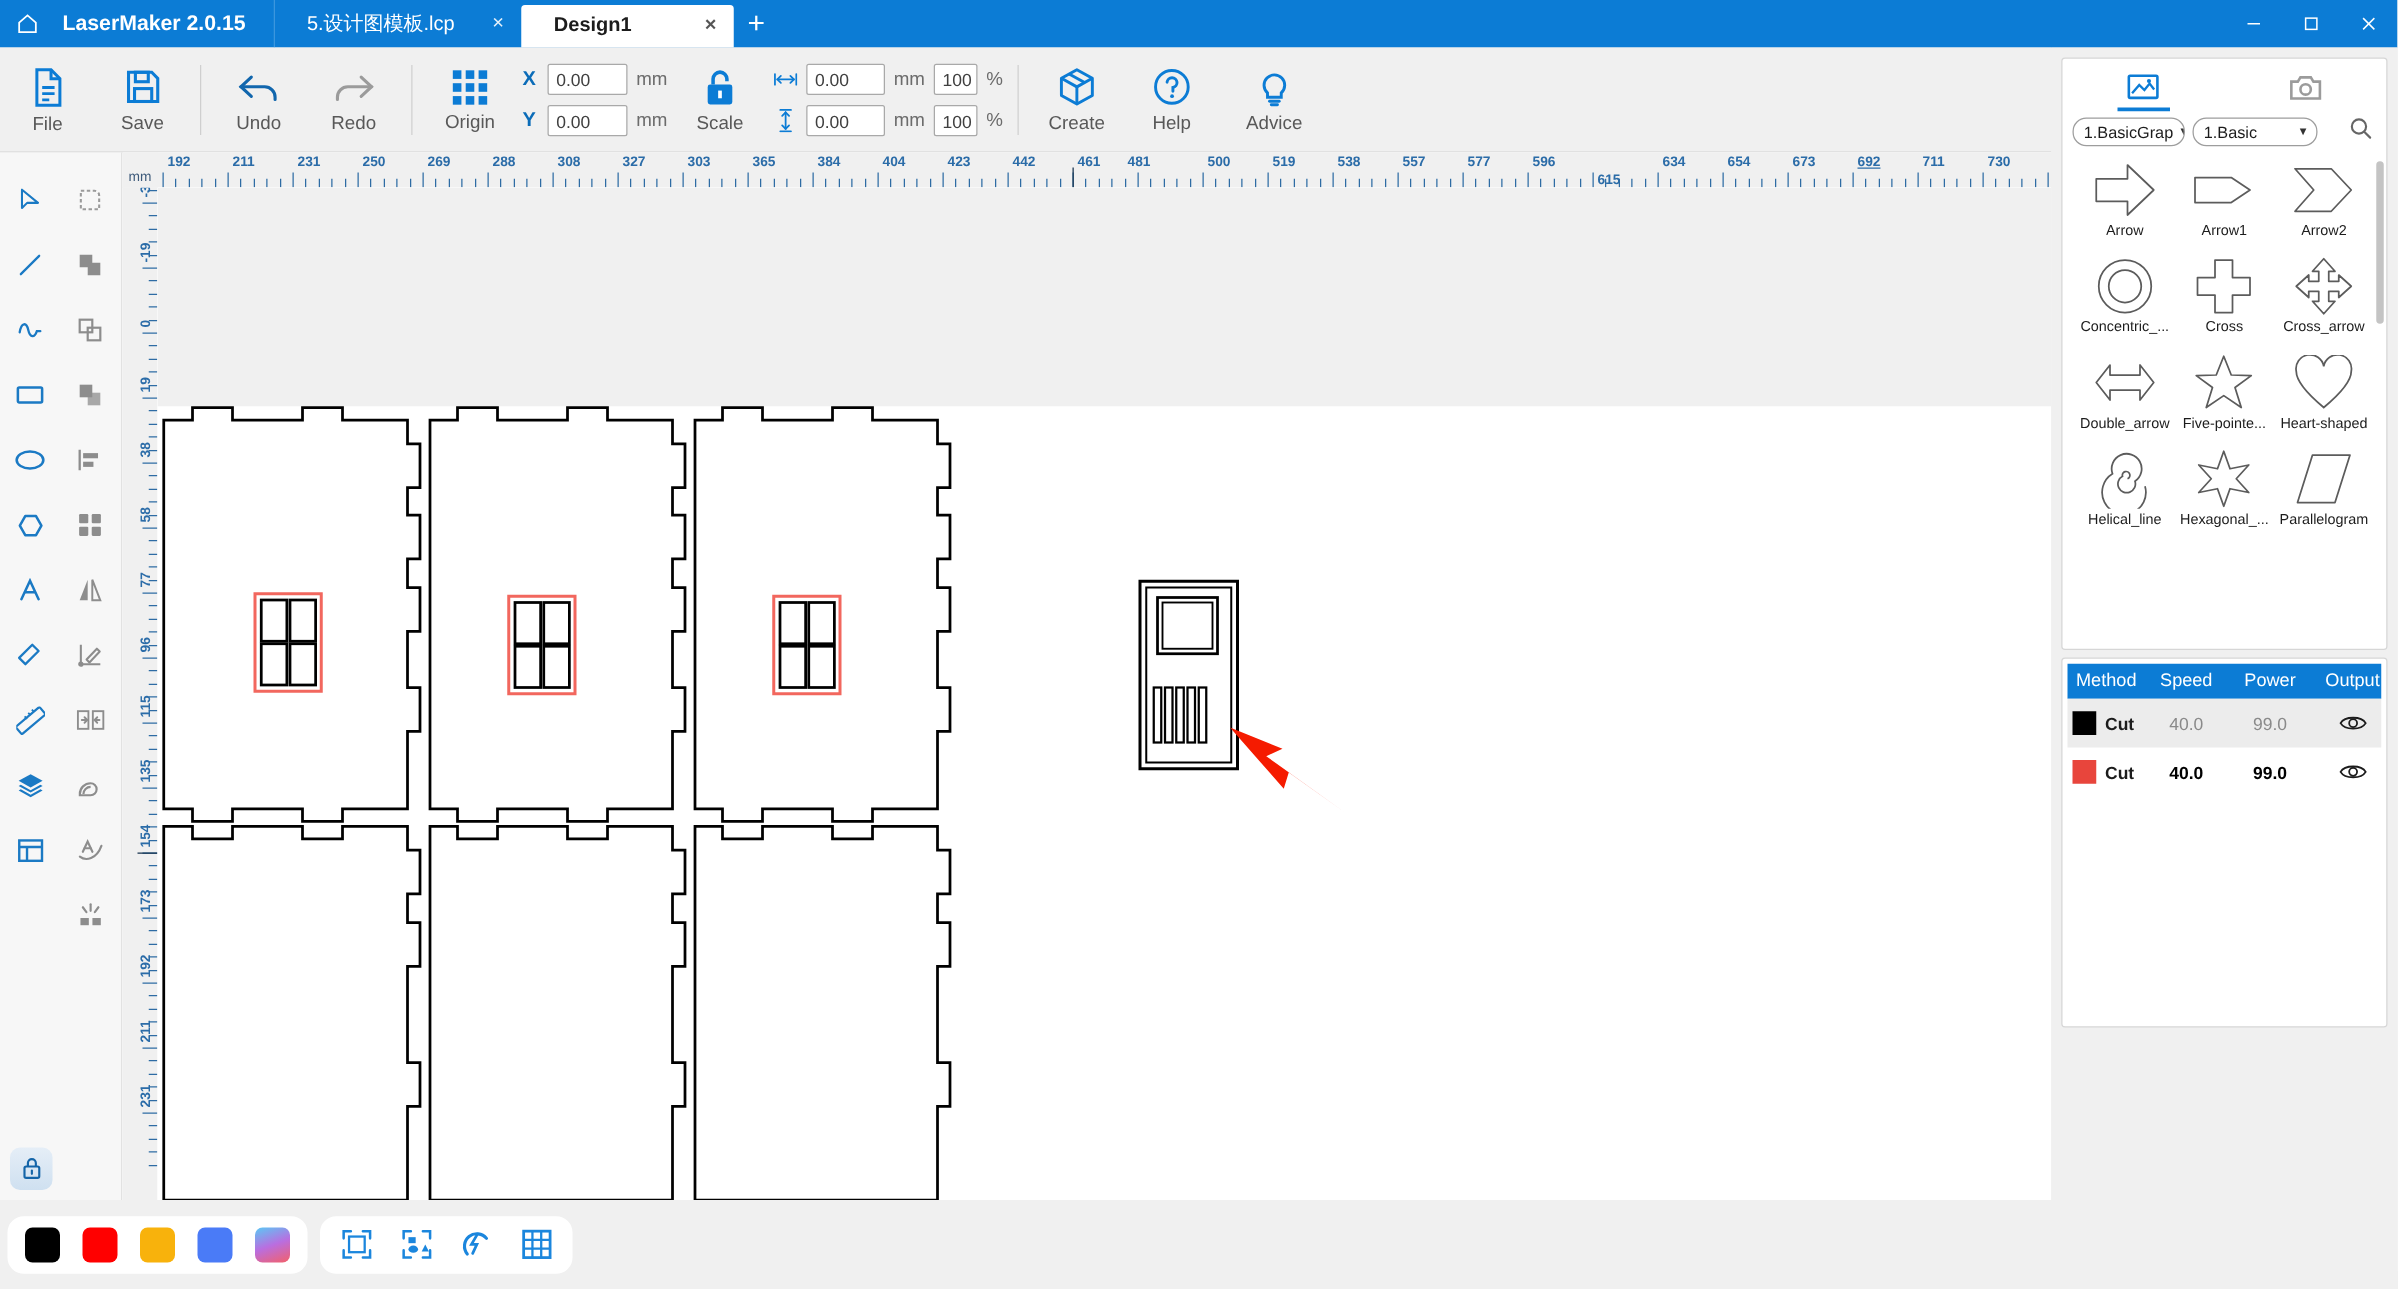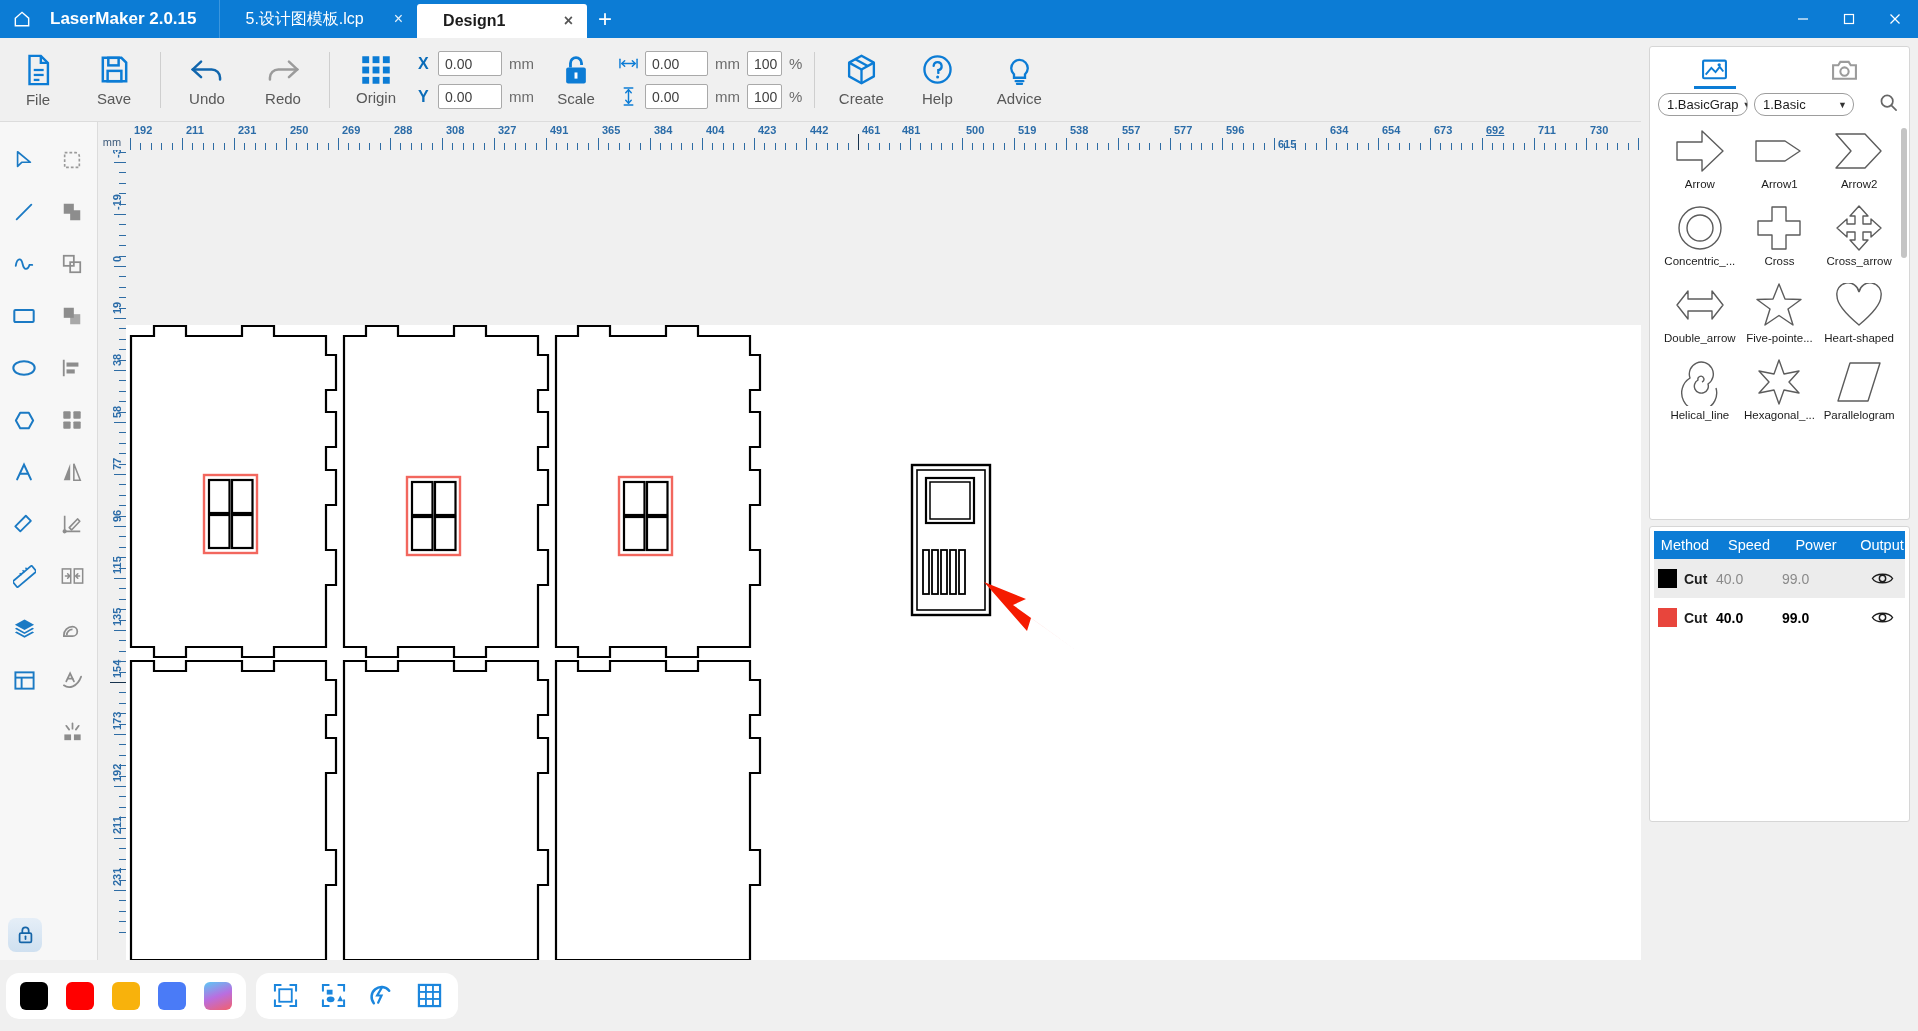--- a/index.html
+++ b/index.html
@@ -190,21 +190,21 @@
     align-items: center;
   }
   .layer-head div { text-align: center; }
   .layer-row {
     display: grid; grid-template-columns: 62px 66px 68px 64px;
     height: 39px; align-items: center; font-size: 14px;
   }
   .layer-row.alt { background: #ececec; color: #6e6e6e; }
   .layer-method { display: flex; align-items: center; gap: 7px; padding-left: 4px; }
   .sw { width: 19px; height: 19px; }
-  .layer-row .cval { }
+  .layer-row .cval { text-align: center; }
   .layer-row.alt .cval { color: #8a8a8a; }
   .layer-row .eye { display: flex; align-items: center; justify-content: center; }
 
   .start-card { flex: 1; display: flex; flex-direction: column;
     align-items: center; justify-content: flex-end; padding-bottom: 14px; }
   .start-btn {
     width: 118px; height: 118px; border-radius: 50%;
     background: #0c7cd5; border: 4px solid #ffffff;
     box-shadow: 0 0 0 4px #0c7cd5;
     display: flex; align-items: center; justify-content: center;
@@ -633,21 +633,21 @@
         <div class="tick" style="left: 364.8px; top: 21px; width: 1px; height: 7px;"></div>
         <div class="tick" style="left: 375.2px; top: 21px; width: 1px; height: 7px;"></div>
         <div class="tick" style="left: 385.6px; top: 21px; width: 1px; height: 7px;"></div>
         <div class="tick" style="left: 396px; top: 16px; width: 1px; height: 12px;"></div>
         <div class="tick-lbl" style="left: 400px; top: 2px;">327</div>
         <div class="tick" style="left: 406.4px; top: 21px; width: 1px; height: 7px;"></div>
         <div class="tick" style="left: 416.8px; top: 21px; width: 1px; height: 7px;"></div>
         <div class="tick" style="left: 427.2px; top: 21px; width: 1px; height: 7px;"></div>
         <div class="tick" style="left: 437.6px; top: 21px; width: 1px; height: 7px;"></div>
         <div class="tick" style="left: 448px; top: 16px; width: 1px; height: 12px;"></div>
-        <div class="tick-lbl" style="left: 452px; top: 2px;">491</div>
+        <div class="tick-lbl" style="left: 452px; top: 2px;">303</div>
         <div class="tick" style="left: 458.4px; top: 21px; width: 1px; height: 7px;"></div>
         <div class="tick" style="left: 468.8px; top: 21px; width: 1px; height: 7px;"></div>
         <div class="tick" style="left: 479.2px; top: 21px; width: 1px; height: 7px;"></div>
         <div class="tick" style="left: 489.6px; top: 21px; width: 1px; height: 7px;"></div>
         <div class="tick" style="left: 500px; top: 16px; width: 1px; height: 12px;"></div>
         <div class="tick-lbl" style="left: 504px; top: 2px;">365</div>
         <div class="tick" style="left: 510.4px; top: 21px; width: 1px; height: 7px;"></div>
         <div class="tick" style="left: 520.8px; top: 21px; width: 1px; height: 7px;"></div>
         <div class="tick" style="left: 531.2px; top: 21px; width: 1px; height: 7px;"></div>
         <div class="tick" style="left: 541.6px; top: 21px; width: 1px; height: 7px;"></div>

